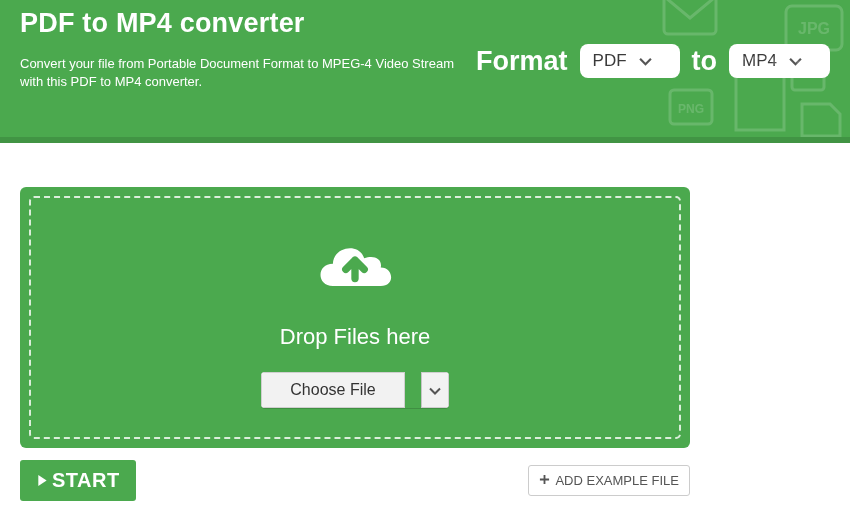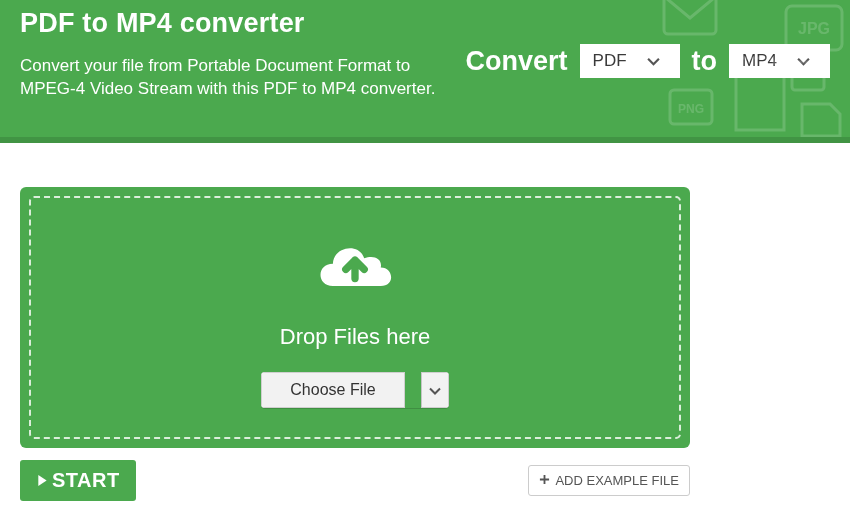--- a/index.html
+++ b/index.html
@@ -26,46 +26,46 @@
     height: 6px;
     background: rgba(0,0,0,0.12);
   }
   .title {
     font-size: 27px;
     font-weight: 700;
     margin: 0 0 16px 0;
     letter-spacing: 0.2px;
   }
   .subtitle {
-    font-size: 17px;
+    font-size: 13px;
     line-height: 1.35;
     max-width: 440px;
     font-weight: 400;
   }
   .convert-panel {
     position: absolute;
     right: 20px;
     top: 44px;
     display: flex;
     align-items: center;
     gap: 12px;
     font-size: 27px;
     font-weight: 700;
     color: #fff;
   }
   .format-select {
     background: #fff;
     color: #3a3a3a;
     font-size: 17px;
     font-weight: 400;
-    border-radius: 0;
-    padding: 7px 20px 7px 13px;
-    display: flex;
-    align-items: center;
-    gap: 20px;
+    border-radius: 8px;
+    padding: 7px 28px 7px 13px;
+    display: flex;
+    align-items: center;
+    gap: 12px;
     cursor: pointer;
     min-width: 60px;
   }
   .format-select .chev-down svg { display:block; }
   .main {
     padding: 44px 20px 0 20px;
   }
   .dropzone-outer {
     background: #4ba94e;
     border-radius: 6px;
@@ -163,21 +163,21 @@
   }
 </style>
 </head>
 <body>
 
 <div class="header">
   <h1 class="title">PDF to MP4 converter</h1>
   <div class="subtitle">Convert your file from Portable Document Format to MPEG-4 Video Stream with this PDF to MP4 converter.</div>
 
   <div class="convert-panel">
-    <span>Convert</span>
+    <span>Format</span>
     <div class="format-select">
       <span>PDF</span>
       <span class="chev-down">
         <svg width="13" height="9" viewBox="0 0 12 8">
             <path d="M1 1.5 L6 6.5 L11 1.5" fill="none" stroke="#555" stroke-width="2"></path>
           </svg>
       </span>
     </div>
     <span>to</span>
     <div class="format-select">

